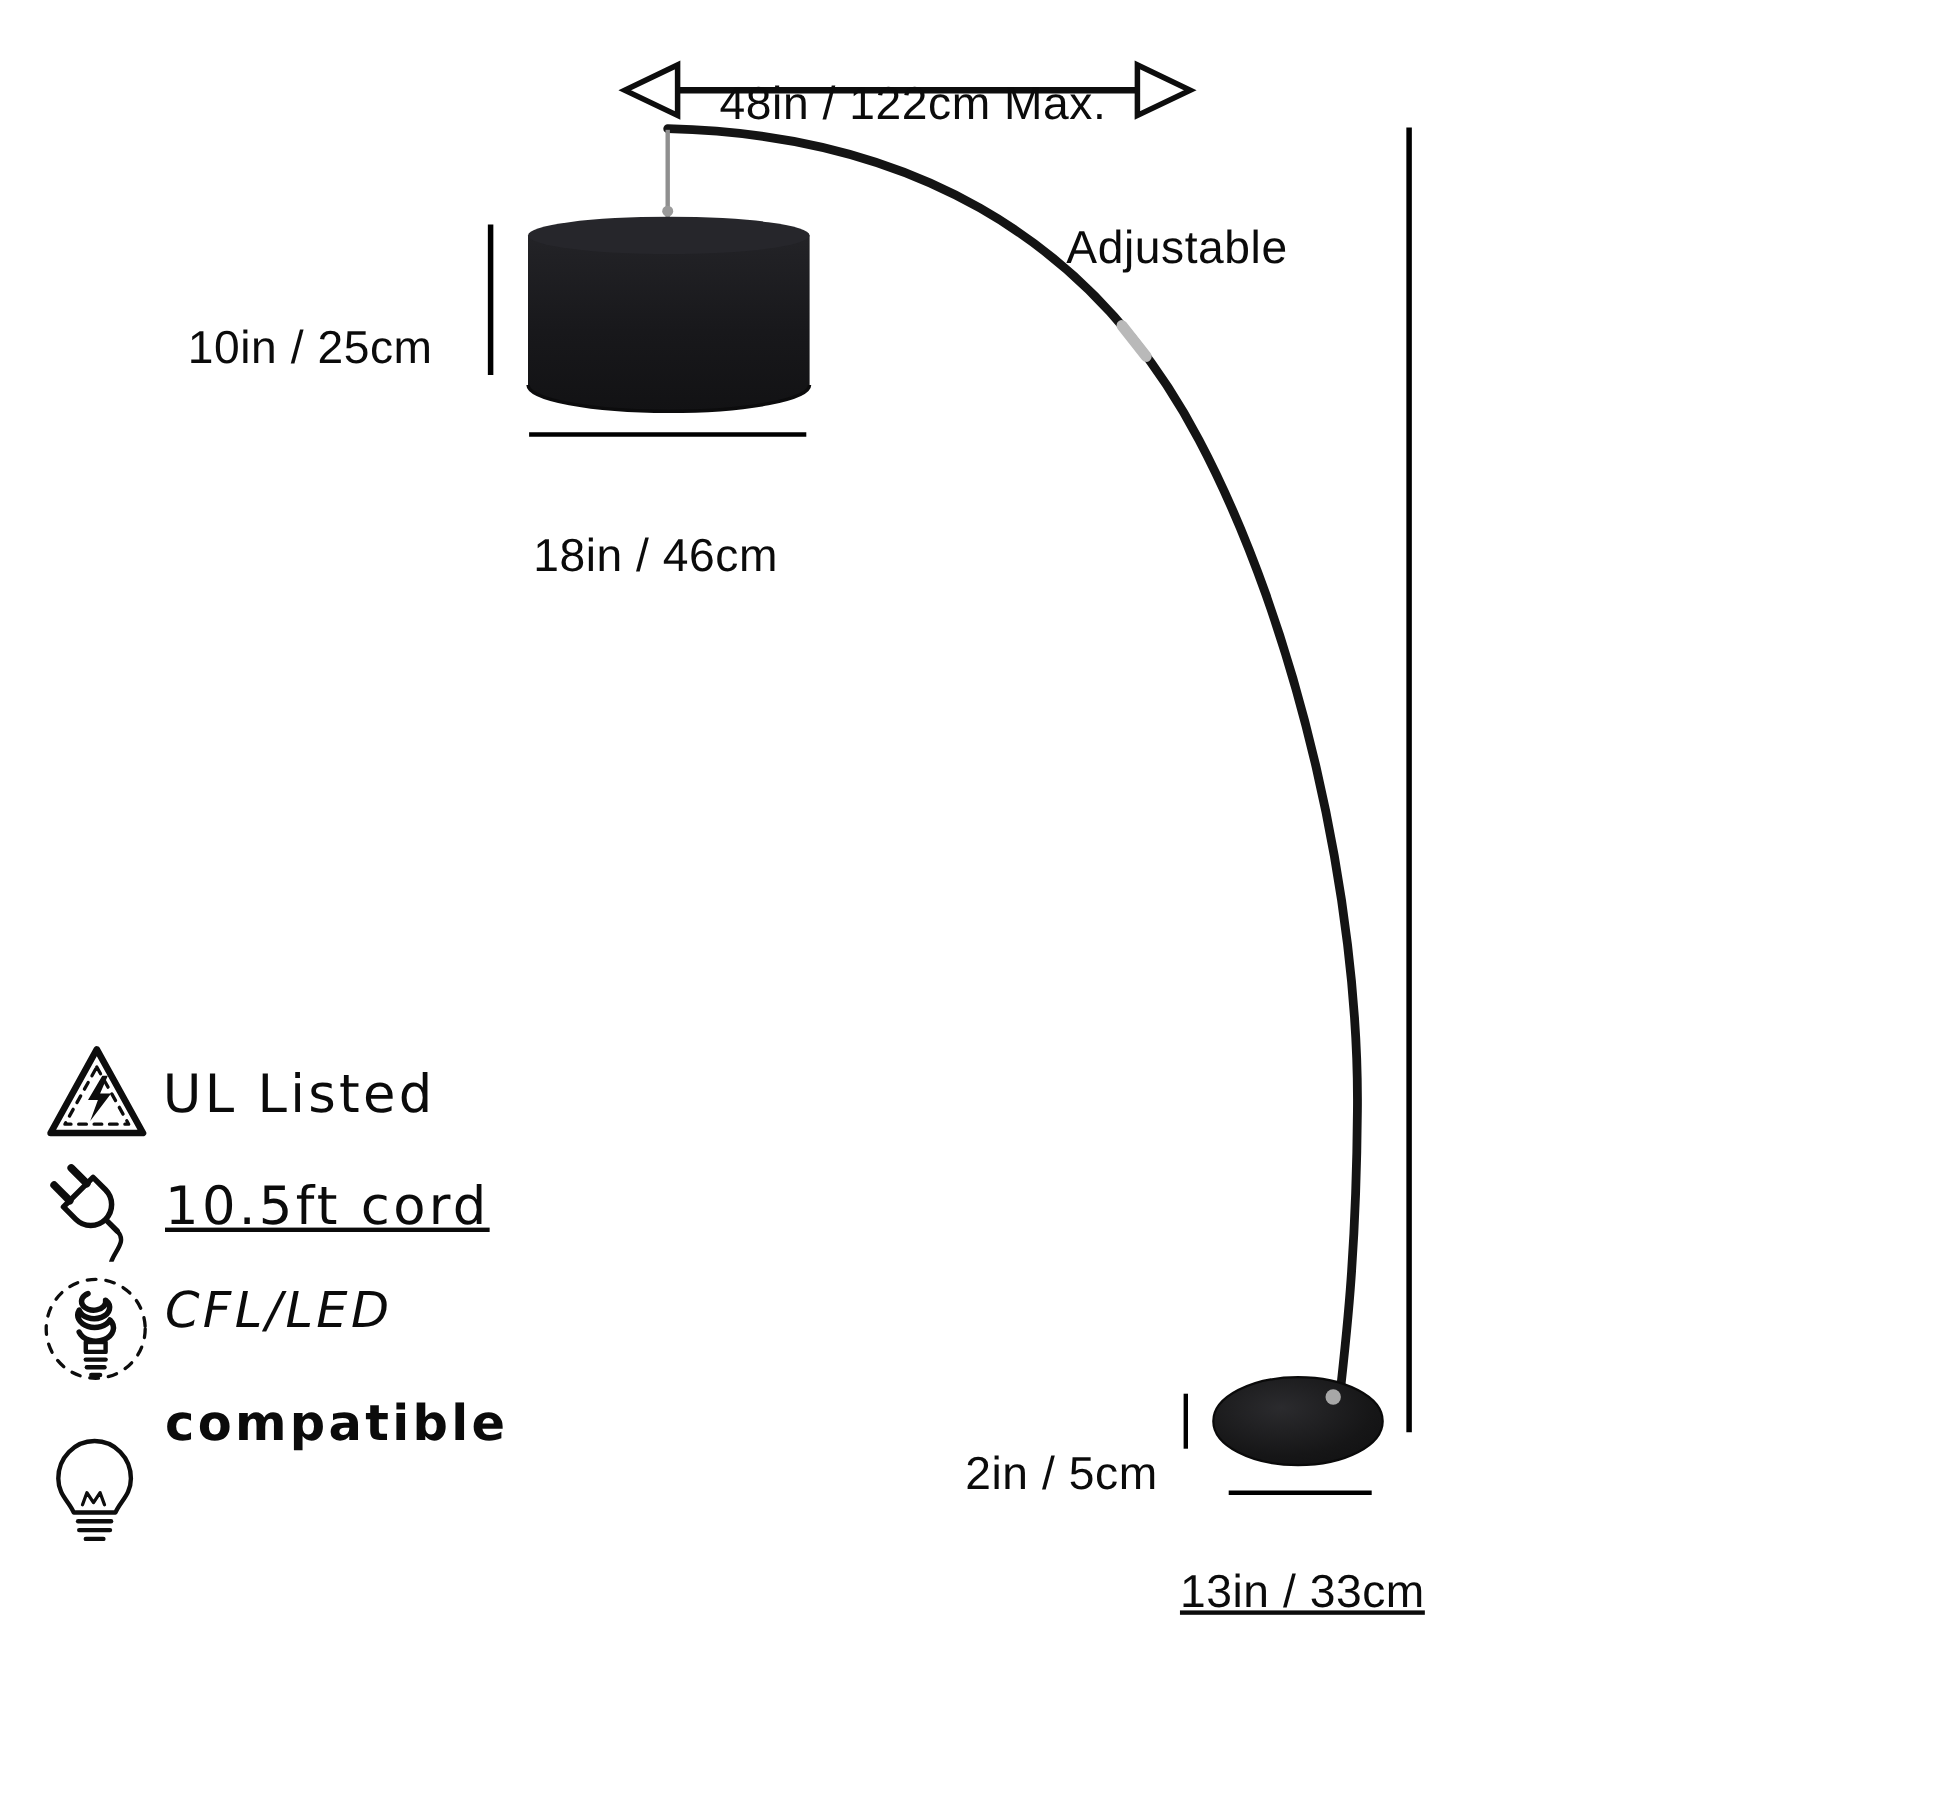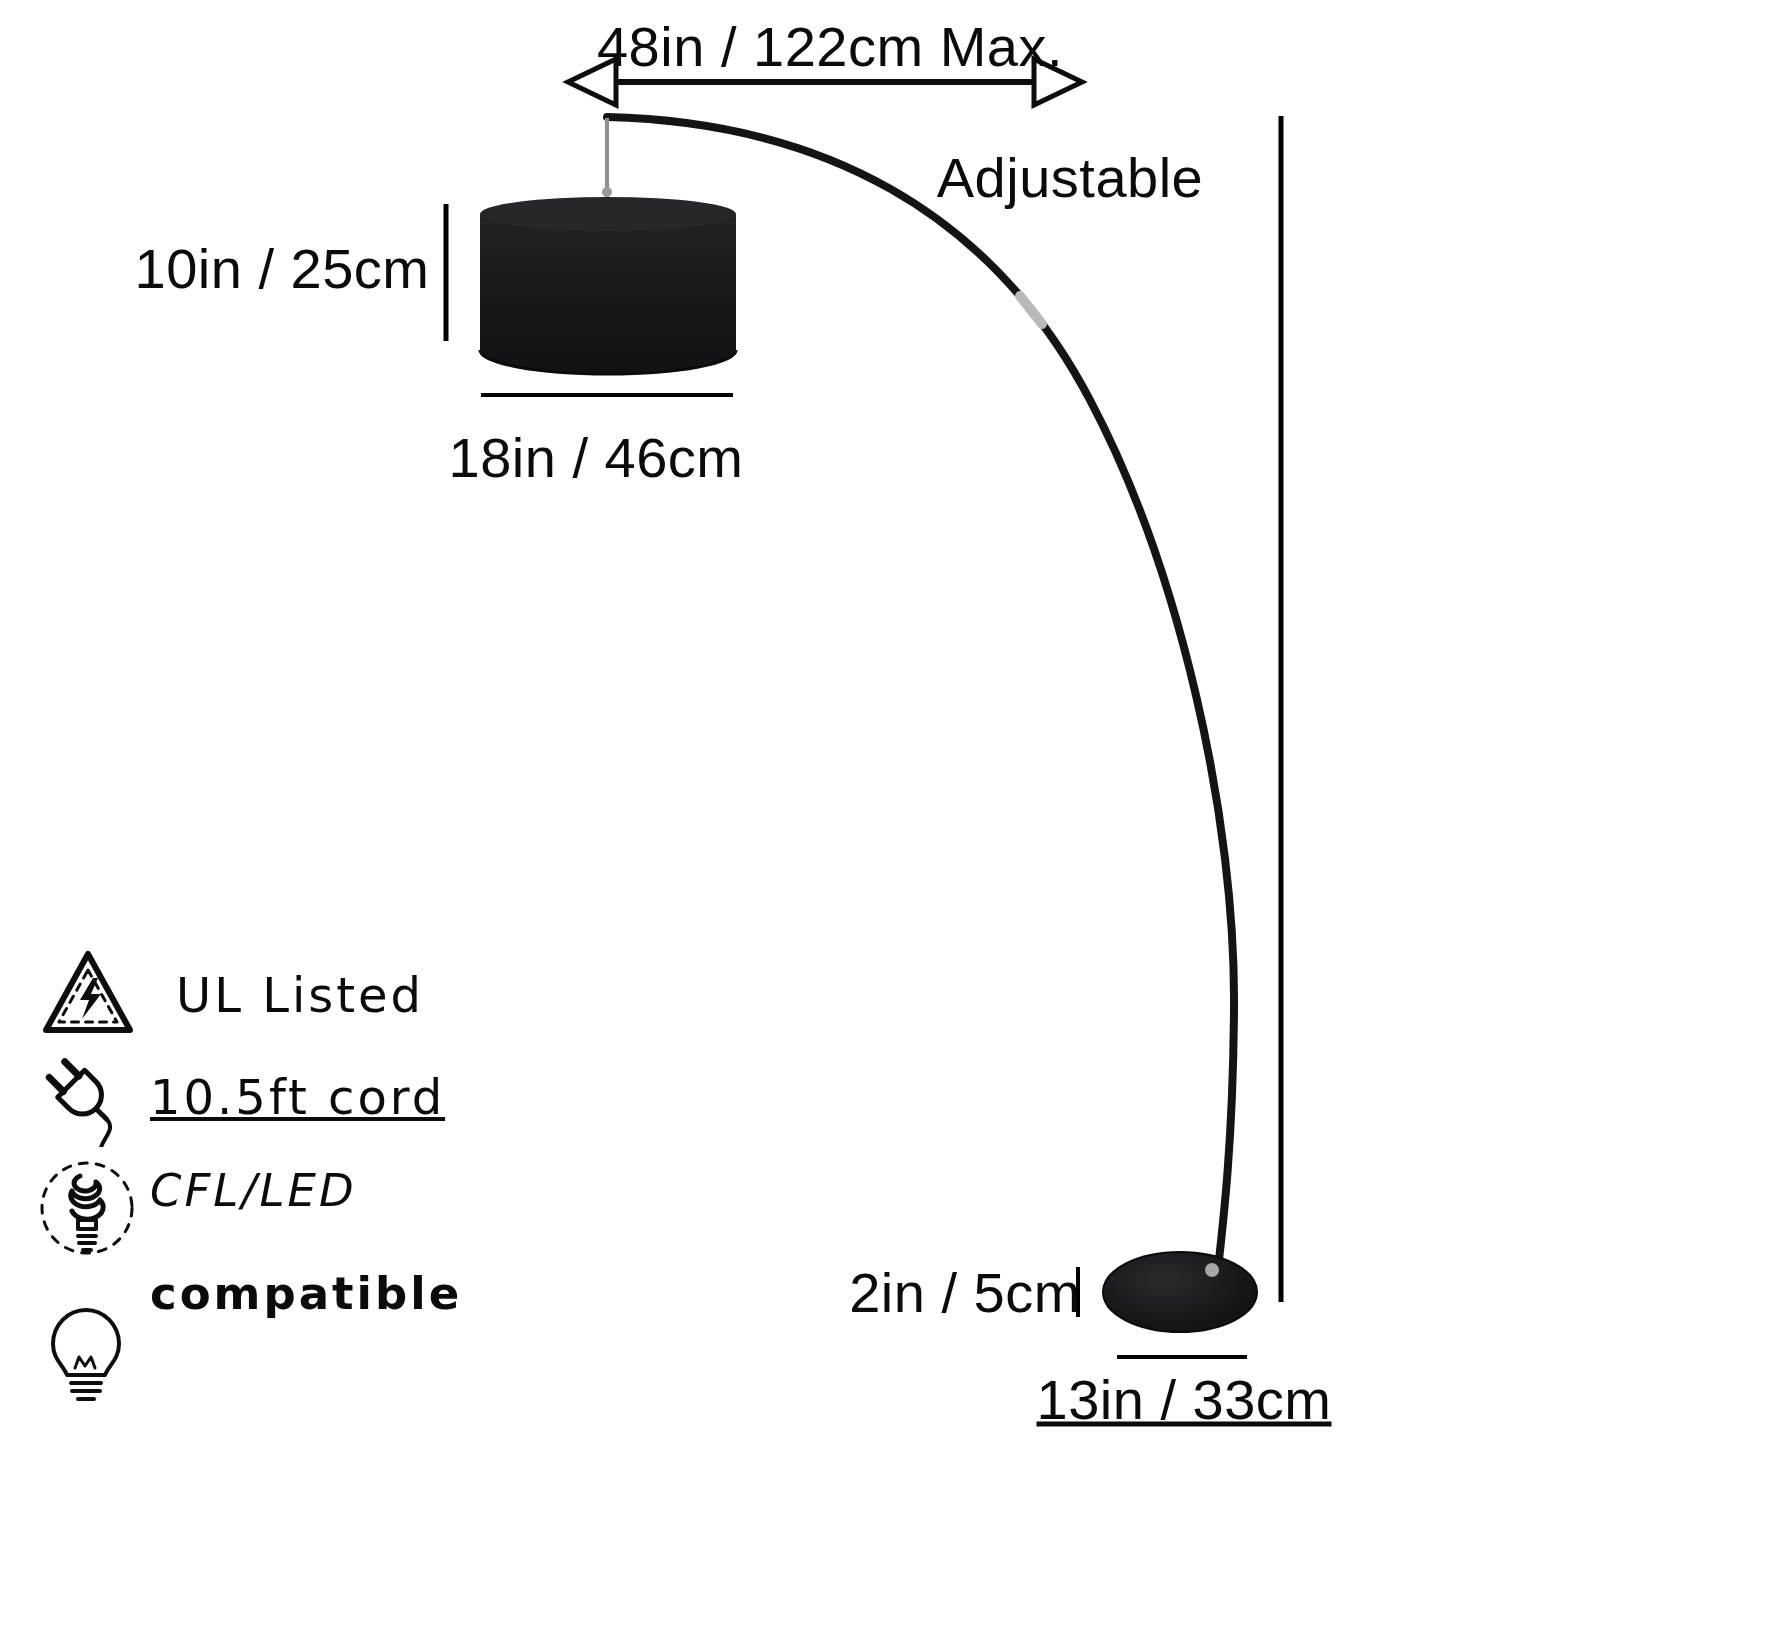--- a/index.html
+++ b/index.html
@@ -12,25 +12,26 @@
     background: #ffffff;
     overflow: hidden;
   }
   .diagram-svg {
     position: absolute;
     left: 0; top: 0;
     width: 1771px; height: 1630px;
   }
   .dim-label {
     position: absolute;
-    font-size: 56px;
+    font-size: 42px;
     color: #0b0b0b;
     white-space: nowrap;
     transform: translate(-50%, -50%);
     letter-spacing: 0.5px;
+    margin-top: 48px;
   }
   .feature-label {
     position: absolute;
     font-family: "DejaVu Sans", sans-serif;
     font-size: 48px;
     letter-spacing: 3px;
     color: #0b0b0b;
     white-space: nowrap;
     transform: translateY(-50%);
   }
@@ -108,21 +109,21 @@
 
   <div class="dim-label" style="left:1184px; top:1399px;text-decoration:underline;">13in / 33cm</div>
 
   <div class="feature-icon" style="left:38px; top:946px;">
     <svg width="100" height="94" viewBox="0 0 100 94">
       <polygon class="ink" points="50,8 92,84 8,84" stroke-width="6"></polygon>
       <polygon class="ink" points="50,24 79,76 21,76" stroke-width="3" stroke-dasharray="7 7"></polygon>
       <polygon points="55,32 42,54 51,54 44,73 63,48 53,48 60,32" fill="#0d0d0d"></polygon>
     </svg>
   </div>
-  <div class="feature-label" style="left:148px; top:995px;margin-left:28px;">UL Listed</div>
+  <div class="feature-label" style="left:148px; top:995px;">UL Listed</div>
 
   <div class="feature-icon" style="left:28px; top:1052px;">
     <svg width="115" height="95" viewBox="0 0 115 95">
       <g transform="rotate(-45 58 48)" class="ink">
         <line x1="48" y1="6" x2="48" y2="26" stroke-width="7"></line>
         <line x1="70" y1="6" x2="70" y2="26" stroke-width="7"></line>
         <path d="M40,26 h38 v16 a19,19 0 0 1 -38,0 z" stroke-width="5"></path>
         <line x1="59" y1="62" x2="59" y2="76" stroke-width="5"></line>
         <path d="M59,76 C 59,94 32,84 30,100" stroke-width="4"></path>
       </g>

